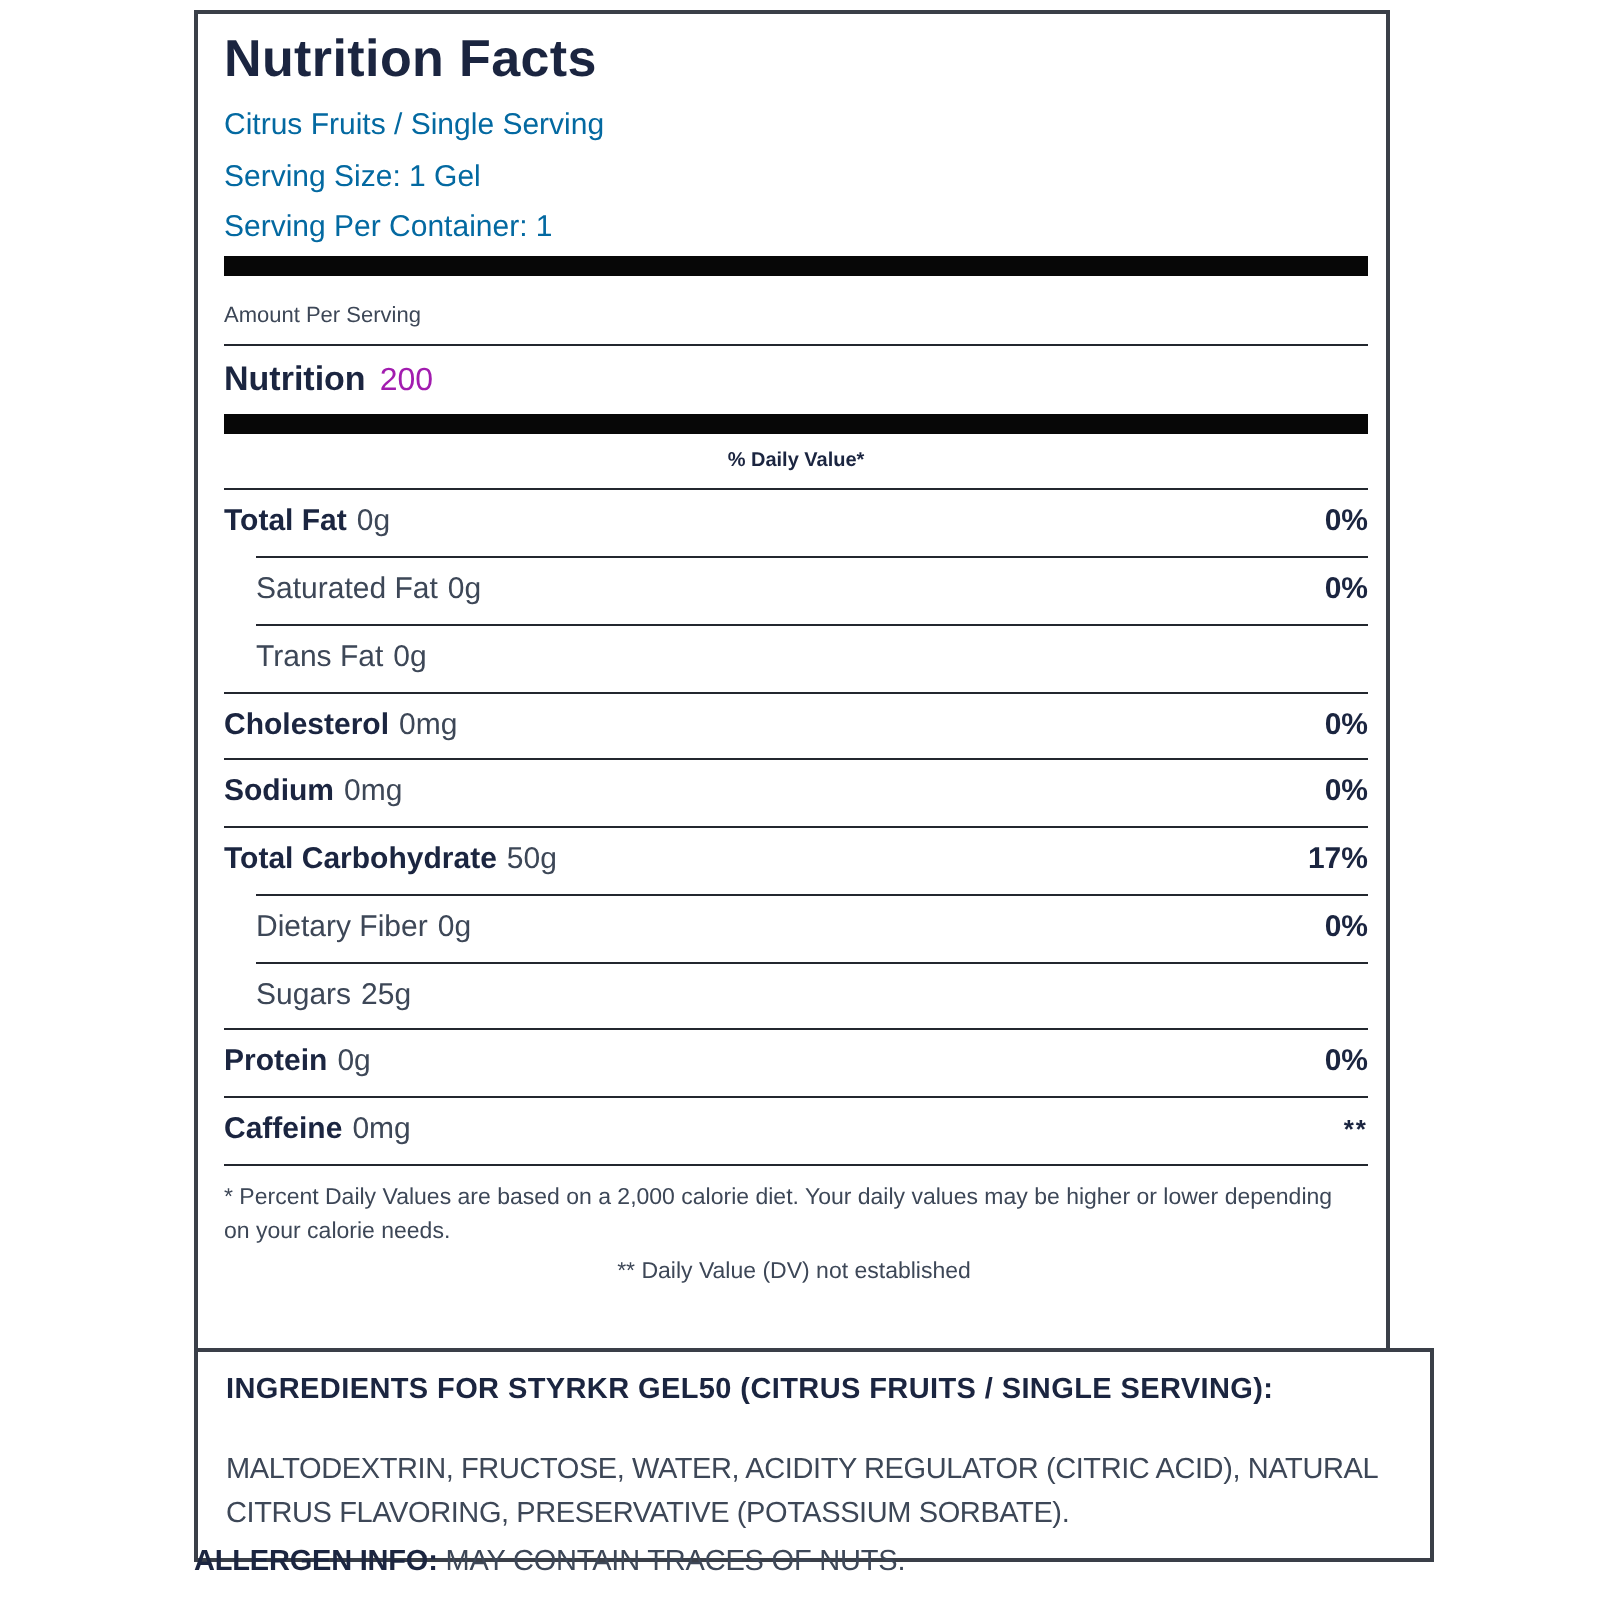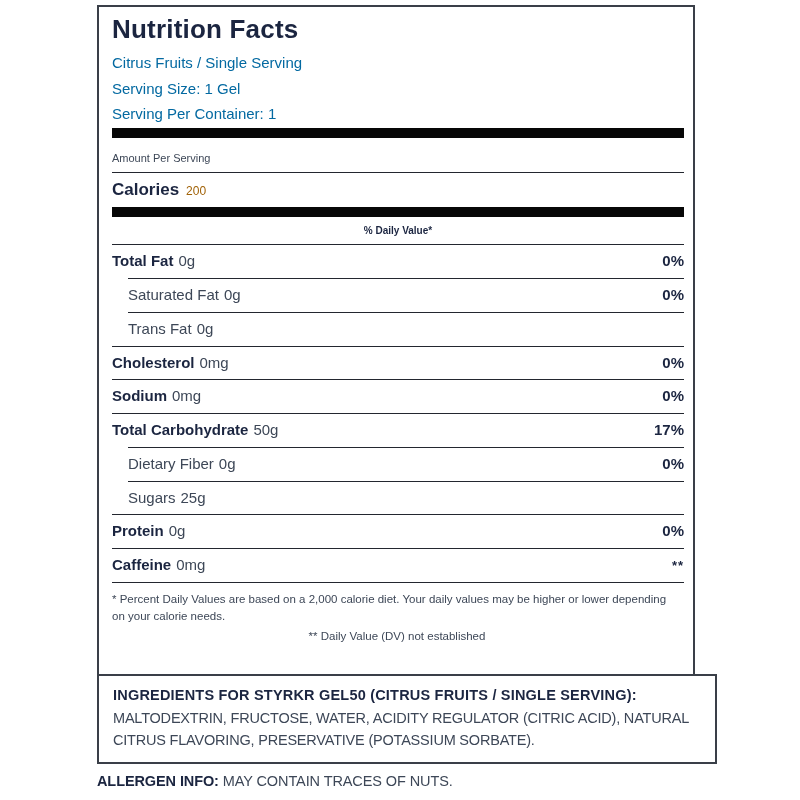--- a/index.html
+++ b/index.html
@@ -20,21 +20,21 @@
 
   .bar { height:10px; background:#070707; }
   .bar-1 { margin-top:4px; }
   .aps { margin-top:13px; font-size:11px; line-height:1.3; color:#3d4757; }
   .divider { border-top:1px solid #23272f; margin-top:7px; height:0; }
   .divider.flush { margin-top:0; }
   .divider.indent { margin-left:16px; }
 
   .calories-row { display:flex; align-items:baseline; gap:7px; padding:7px 0; }
   .calories-label { font-size:17px; font-weight:700; color:#1b2540; }
-  .calories-value { font-size:12px; color:#a16207; }
+  .calories-value { font-size:16px; color:#a21caf; }
 
   .dv-header { text-align:center; font-size:10px; font-weight:700; color:#1b2540; padding:8px 0; }
 
   .row { display:flex; justify-content:space-between; align-items:baseline; padding:7px 0; font-size:15px; line-height:1.25; }
   .row-left { display:flex; gap:5px; align-items:flex-end; }
   .row .nl { font-weight:700; color:#1b2540; }
   .row .na { color:#3d4757; font-weight:400; }
   .row .dv { font-weight:700; color:#1b2540; font-size:15px; }
   .row.sub { padding-left:16px; }
   .row.sub .nl { font-weight:400; color:#3d4757; }
@@ -43,21 +43,21 @@
   .footnotes { padding:8px 2px 0 0; font-size:11.5px; line-height:1.5; color:#3d4757; }
   .fn2 { margin-top:3px;text-align:center; }
 
   
   .ing-box {
     position:absolute; left:97px; top:674px; width:620px; box-sizing:border-box;
     border:2px solid #3a3f48; background:#fff; padding:9px 14px 11px;
     font-size:14.5px; line-height:1.5; letter-spacing:-0.2px;
   }
   .ing-head { font-weight:700; color:#1b2540; letter-spacing:0.2px; }
-  .ing-body { color:#3d4757; margin-top:1px; }
+  .ing-body { color:#3d4757; margin-top:18px; }
 
   
   .allergen { position:absolute; left:97px; top:771px; font-size:14.5px; line-height:1.4; letter-spacing:-0.1px; }
   .allergen .al { font-weight:700; color:#1b2540; }
   .allergen .at { color:#3d4757; }
 </style>
 </head>
 <body>
 
 <div class="page">
@@ -67,21 +67,21 @@
     <div class="nf-line nf-flavor">Citrus Fruits / Single Serving</div>
     <div class="nf-line nf-serving-size">Serving Size: 1 Gel</div>
     <div class="nf-line nf-serving-count">Serving Per Container: 1</div>
 
     <div class="bar bar-1"></div>
 
     <div class="aps">Amount Per Serving</div>
     <div class="divider"></div>
 
     <div class="calories-row">
-      <span class="calories-label">Calories</span>
+      <span class="calories-label">Nutrition</span>
       <span class="calories-value">200</span>
     </div>
 
     <div class="bar"></div>
 
     <div class="dv-header">% Daily Value*</div>
     <div class="divider flush"></div>
 
     <div class="row">
       <span class="row-left">

